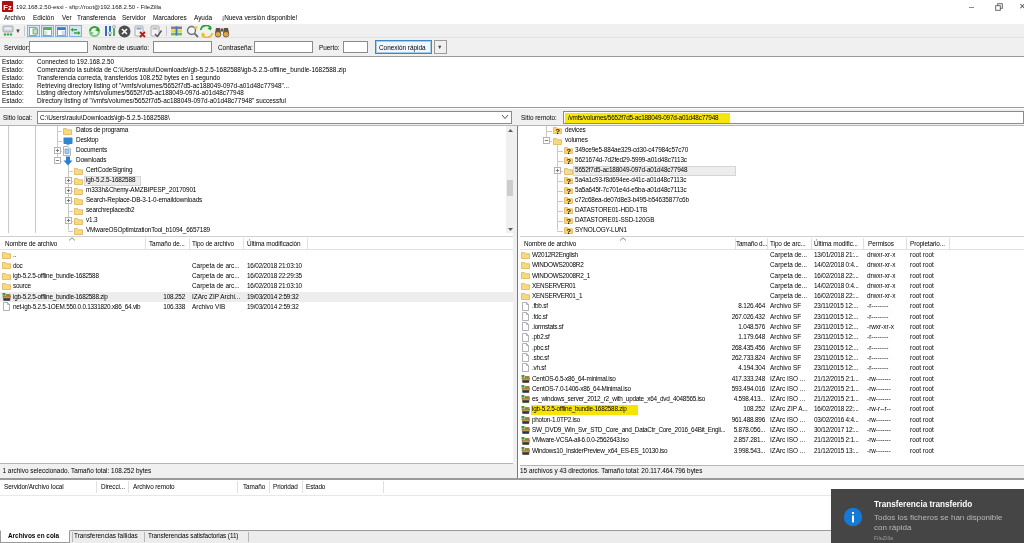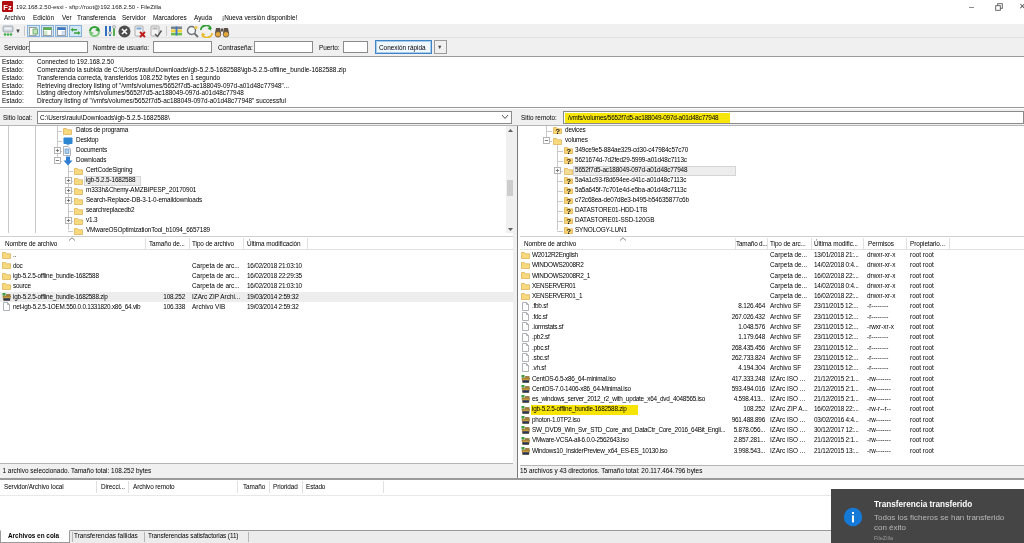--- a/index.html
+++ b/index.html
@@ -668,15 +668,15 @@
 <div class="txt" style="left:148px;top:533.3px;letter-spacing:-0.1px;">Transferencias satisfactorias (11)</div>
 <div class="ab" style="left:143.5px;top:532px;width:1px;height:10px;background:#b5b5b5;"></div>
 <div class="ab" style="left:248px;top:532px;width:1px;height:10px;background:#b5b5b5;"></div>
 <div class="ab" style="left:831px;top:489px;width:193px;height:54px;background:#454545;"></div>
 <svg width="20" height="20" viewBox="0 0 20 20" style="position:absolute;left:843px;top:507px;">
       <circle cx="10" cy="10" r="9.2" fill="#1579d7"></circle>
       <rect x="9" y="5" width="2" height="2" fill="#fff"></rect>
       <rect x="9" y="8.4" width="2" height="7" fill="#fff"></rect>
     </svg>
 <div class="txt" style="left:874px;top:501px;font-size:8.2px;font-weight:bold;color:#fff;">Transferencia transferido</div>
-<div class="txt" style="left:874px;top:513.5px;font-size:8px;color:#b9b9b9;">Todos los ficheros se han transferido</div>
-<div class="txt" style="left:874px;top:523.5px;font-size:8px;color:#b9b9b9;">con éxito</div>
+<div class="txt" style="left:874px;top:513.5px;font-size:8px;color:#b9b9b9;">Todos los ficheros se han disponible</div>
+<div class="txt" style="left:874px;top:523.5px;font-size:8px;color:#b9b9b9;">con rápida</div>
 <div class="txt" style="left:874px;top:536px;font-size:5.5px;color:#9a9a9a;">FileZilla</div>
 </div>
 </body></html>

